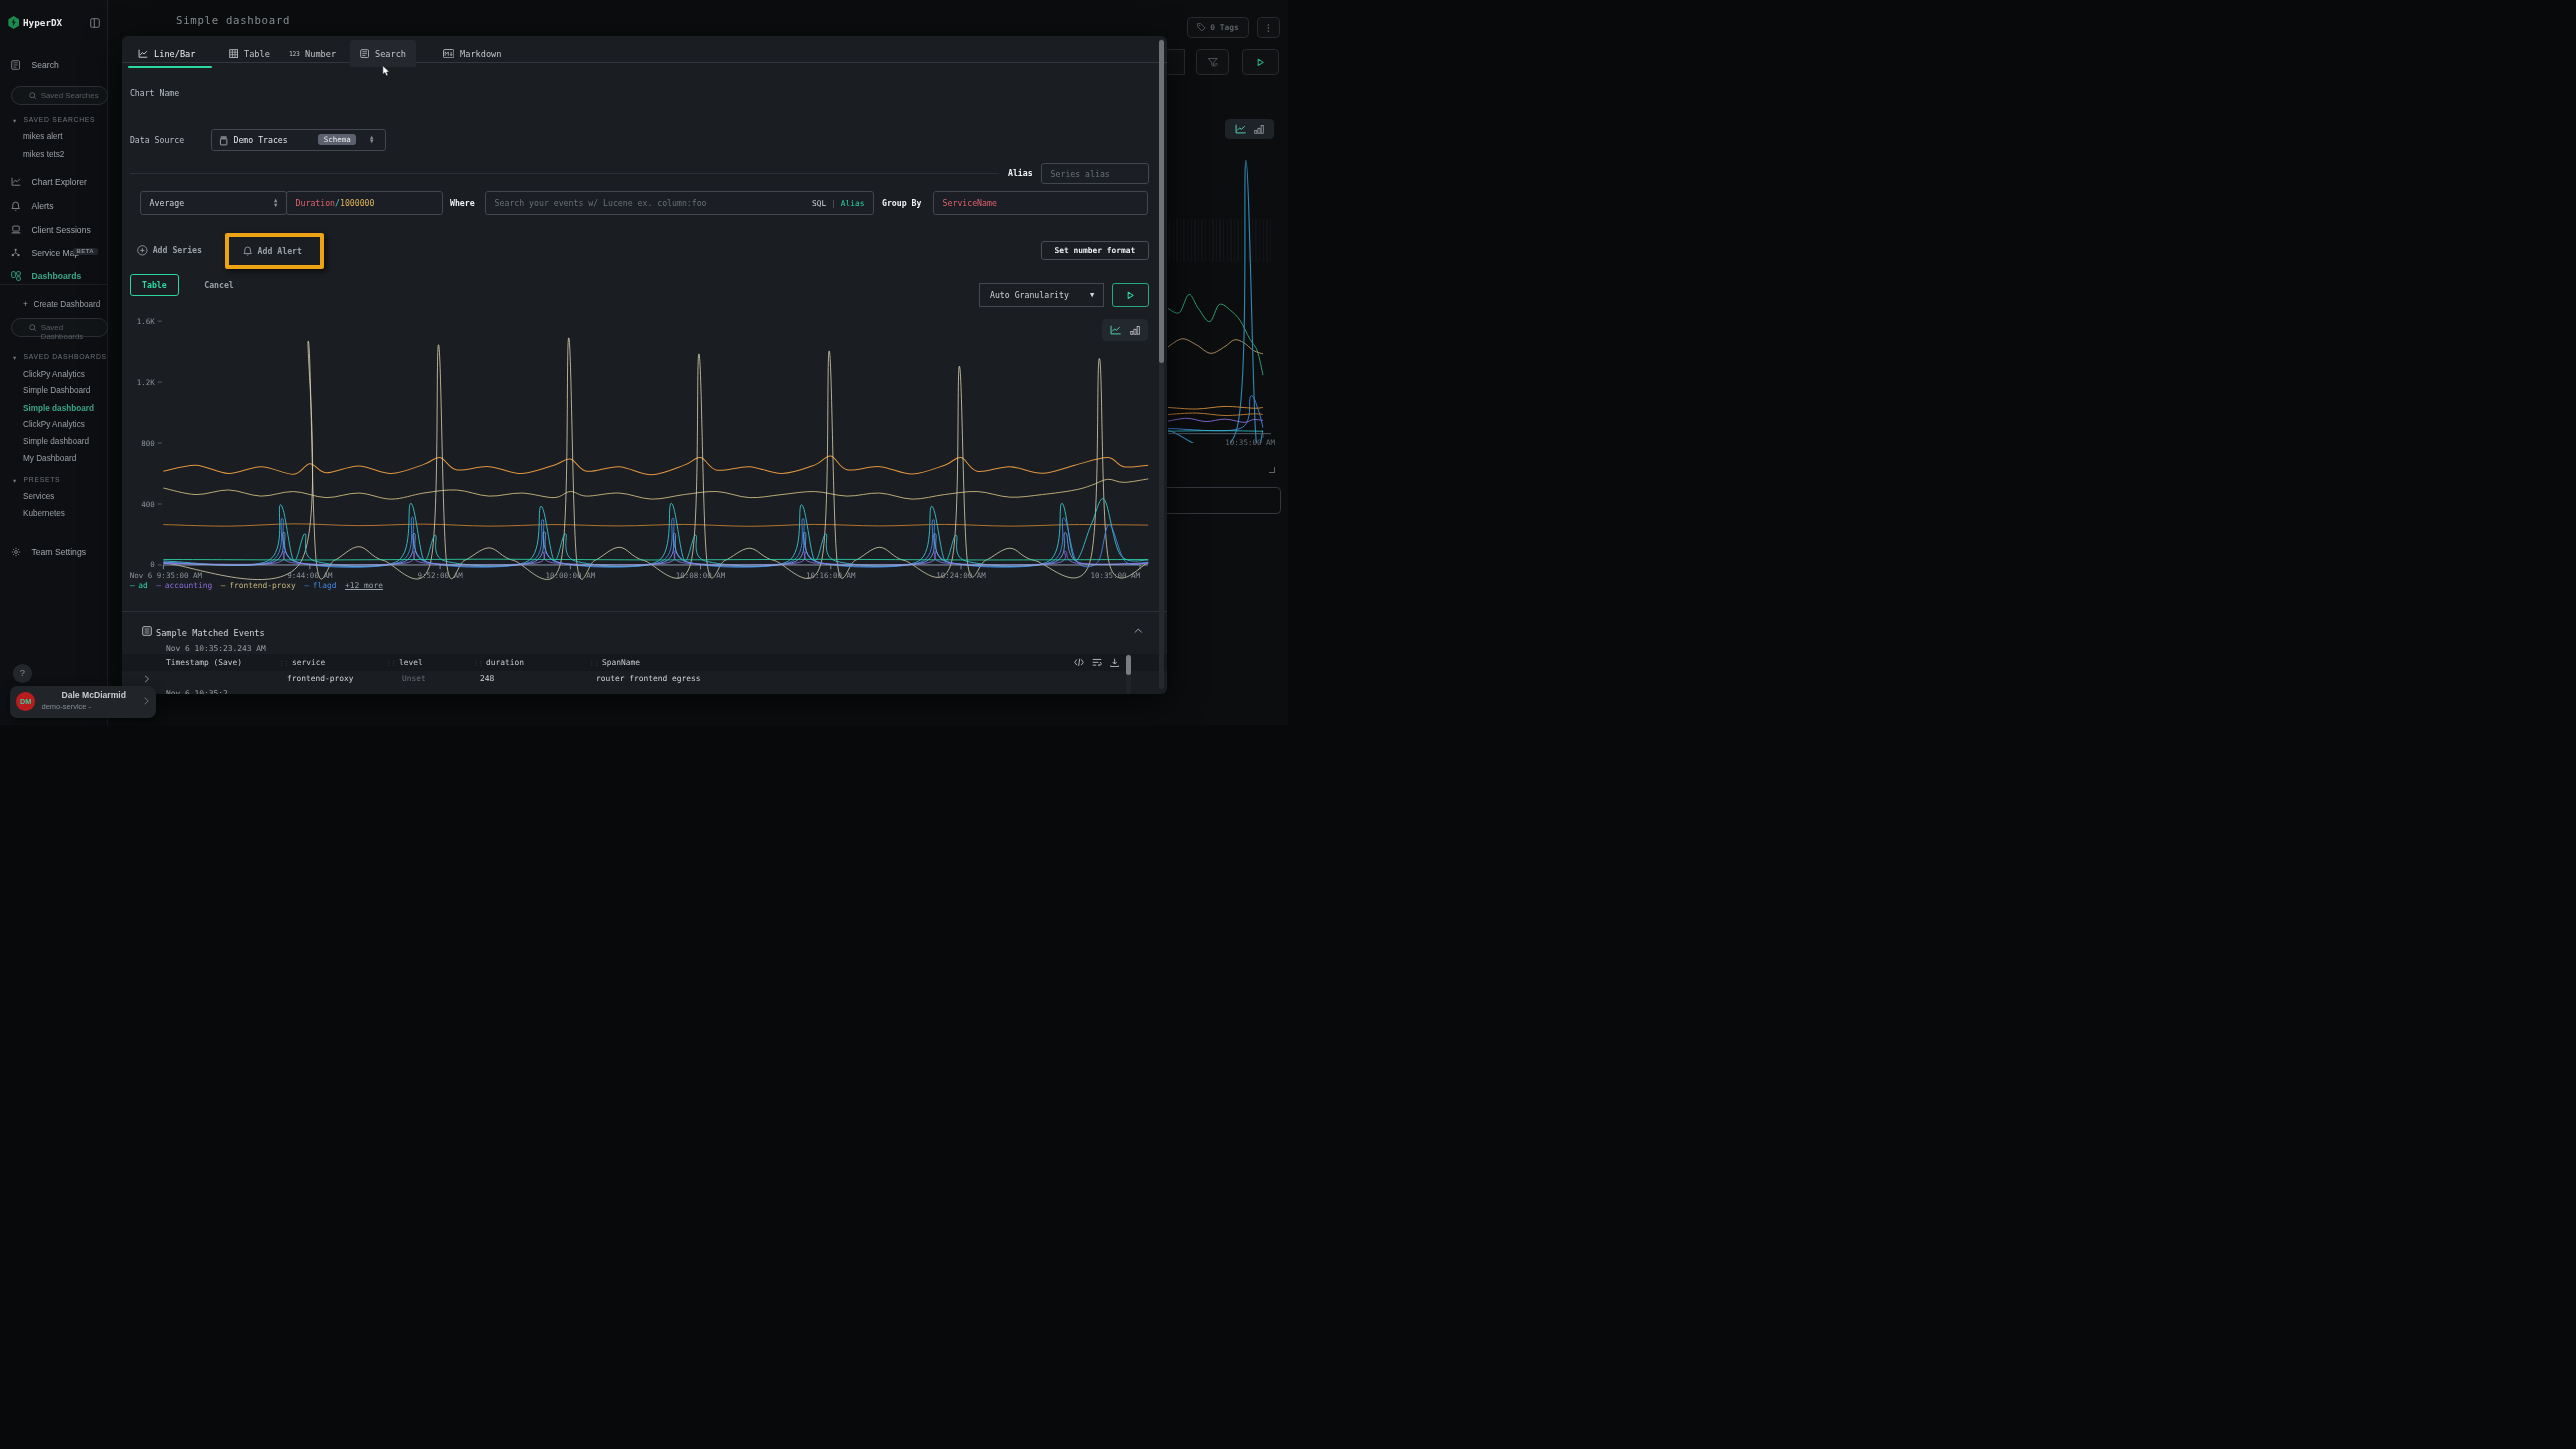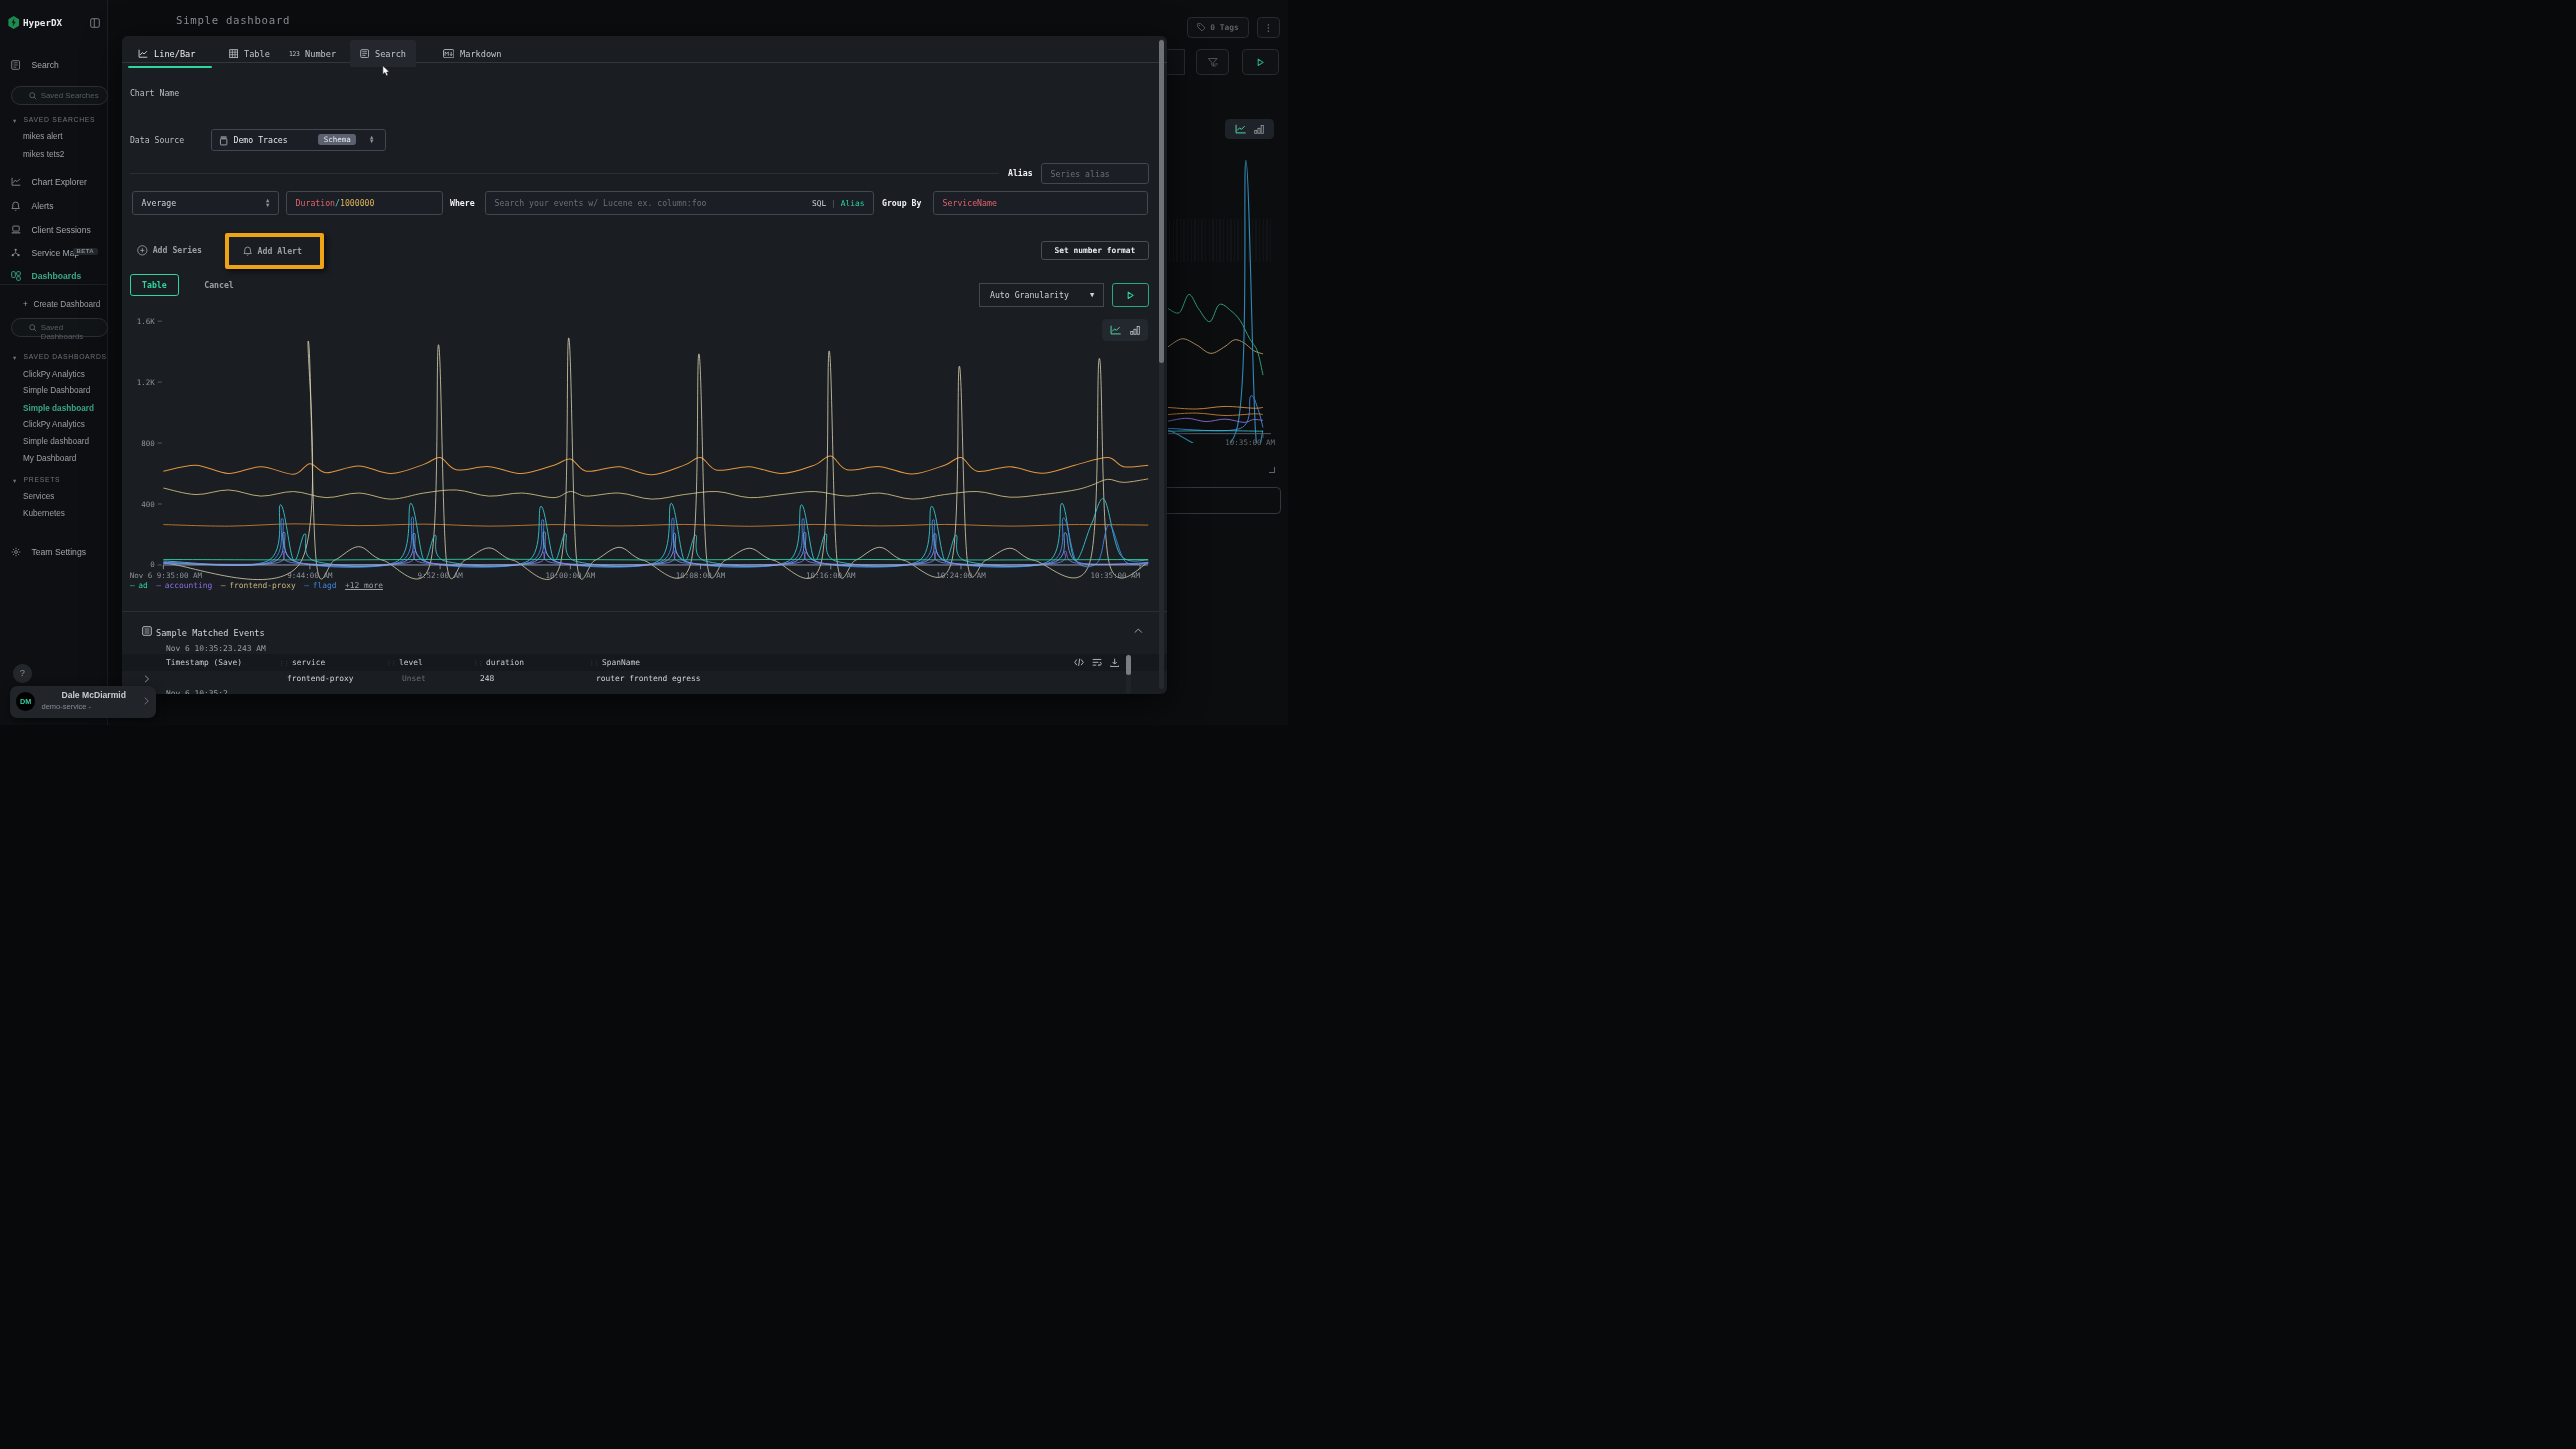--- a/index.html
+++ b/index.html
@@ -70,21 +70,21 @@
   .ev-title { position:absolute; font-size:8.6px; color:#d2d5d9; }
   .ev-head { position:absolute; left:0; width:1045px; height:17px; background:#15181c; }
   .ev-col { position:absolute; top:3.6px; font-size:7.9px; color:#c9cdd1; white-space:nowrap; }
   .drag { color:#565b60; font-size:5.7px; letter-spacing:-0.7px; margin-right:2.9px; }
   .ev-cell { position:absolute; font-size:7.9px; white-space:nowrap; }
   .scroll { position:absolute; border-radius:2.9px; }
 
   
   #user-chip { left:10px; top:686px; width:146px; height:31.5px; background:#212529; border-radius:7.2px; z-index:6;
                box-shadow:0 2.9px 10px rgba(0,0,0,.5); cursor:pointer; }
-  #avatar { position:absolute; left:6.4px; top:6.4px; width:18.6px; height:18.6px; border-radius:50%; background:#000000;
+  #avatar { position:absolute; left:6.4px; top:6.4px; width:18.6px; height:18.6px; border-radius:50%; background:#b91c1c;
             color:#38cf9f; font-size:7.2px; font-weight:bold; display:flex; align-items:center; justify-content:center; }
   #help-bubble { left:13px; top:664px; width:18.6px; height:18.6px; border-radius:50%; background:#23272b; color:#8a9096;
                  font-size:9.3px; display:flex; align-items:center; justify-content:center; z-index:6; cursor:pointer; }
   svg text { font-family:"DejaVu Sans Mono", monospace; }
 </style>
 </head>
 <body>
 
 <div id="stage">
 
@@ -316,21 +316,21 @@
       <span class="schema-badge" style="left:106px;top:3.6px;">Schema</span>
       <span class="chevs" style="left:158px;top:5px;">▲<br>▼</span>
     </div>
 
     <div class="mdivider" style="left:7.9px;top:137px;width:869px;"></div>
     <div class="blabel" style="left:886px;top:132px;">Alias</div>
     <div class="inputbox" style="left:919px;top:127px;width:108px;height:21px;">
       <span class="val ph">Series alias</span>
     </div>
 
-    <div class="inputbox" style="left:10px;top:155px;width:147px;height:24px;">
+    <div class="inputbox" style="left:18px;top:155px;width:147px;height:24px;">
       <span class="val" style="color:#cfd3d7;">Average</span>
       <span class="chevs" style="left:133px;top:6.4px;">▲<br>▼</span>
     </div>
     <div class="inputbox" style="left:164px;top:155px;width:157px;height:24px;">
       <span class="val">
         <span style="color:#e0636e;">Duration</span><span style="color:#4fc3d0;">/</span><span style="color:#dcb45a;">1000000</span>
       </span>
     </div>
     <div class="blabel" style="left:328px;top:162px;">Where</div>
     <div class="inputbox" style="left:363px;top:155px;width:389px;height:24px;">

